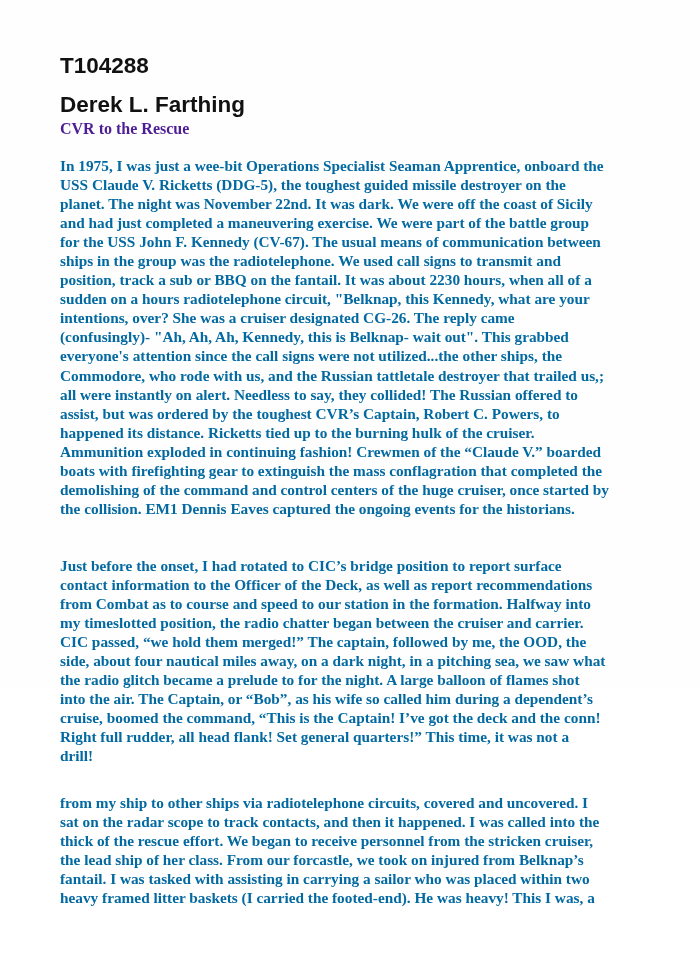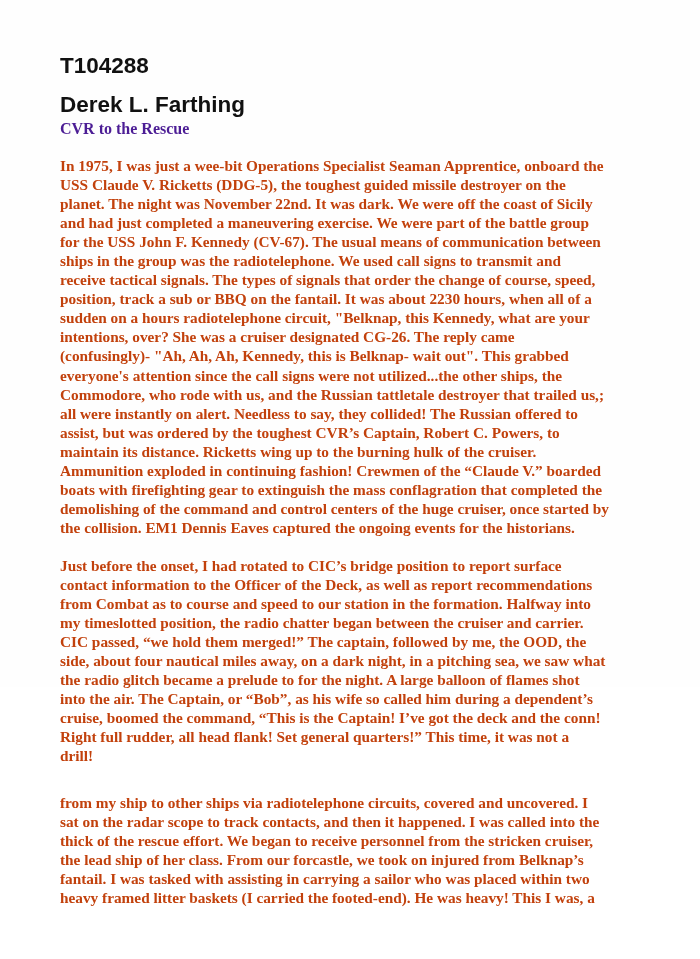--- a/index.html
+++ b/index.html
@@ -2,51 +2,50 @@
 <html><head>
 <meta charset="utf-8">
 <style>
   html, body { margin: 0; padding: 0; background: #ffffff; }
   body { width: 700px; height: 959px; overflow: hidden; position: relative; }
   .page { position: absolute; left: 0; top: 0; width: 700px; height: 687px; background: #fefefe; }
   .hdr { position: absolute; left: 60px; font-family: "Liberation Sans", sans-serif; font-weight: bold; font-size: 22.5px; color: #111; line-height: 27px; }
   #doc-id { top: 52px; }
   #author { top: 79px; margin-top: 12px; }
   .subtitle { position: absolute; left: 60px; top: 120px; font-family: "Liberation Serif", serif; font-weight: bold; font-size: 16px; color: #4c1d95; }
-  .body { position: absolute; left: 60px; width: 600px; font-family: "Liberation Serif", serif; font-weight: bold; font-size: 15.3px; line-height: 19.05px; color: #c2410c; }
+  .body { position: absolute; left: 60px; width: 600px; font-family: "Liberation Serif", serif; font-weight: bold; font-size: 15.3px; line-height: 19.05px; color: #0369a1; }
   .line { white-space: nowrap; display: block; height: 19.05px; }
   #para-1 { top: 156px; }
   #para-2 { top: 544px; margin-top: 12px; }
   #para-3 { top: 793px; }
 </style>
 </head>
 <body>
 
 <div class="page">
   <div class="hdr" id="doc-id">T104288</div>
   <div class="hdr" id="author">Derek L. Farthing</div>
   <div class="subtitle">CVR to the Rescue</div>
 
   <div class="body" id="para-1">
       <span class="line">In 1975, I was just a wee-bit Operations Specialist Seaman Apprentice, onboard the</span>
       <span class="line">USS Claude V. Ricketts (DDG-5), the toughest guided missile destroyer on the</span>
       <span class="line">planet. The night was November 22nd.  It was dark.  We were off the coast of Sicily</span>
       <span class="line">and had just completed a maneuvering exercise.  We were part of the battle group</span>
       <span class="line">for the USS John F. Kennedy (CV-67). The usual means of communication between</span>
       <span class="line">ships in the group was the radiotelephone. We used call signs to transmit and</span>
-      <span class="line">receive tactical signals.  The types of signals that order the change of course, speed,</span>
       <span class="line">position, track a sub or BBQ on the fantail.  It was about 2230 hours, when all of a</span>
       <span class="line">sudden on a hours radiotelephone circuit, "Belknap, this Kennedy, what are your</span>
       <span class="line">intentions, over?  She was a cruiser designated CG-26.  The reply came</span>
       <span class="line">(confusingly)- "Ah, Ah, Ah, Kennedy, this is Belknap- wait out". This grabbed</span>
       <span class="line">everyone's attention since the call signs were not utilized...the other ships, the</span>
       <span class="line">Commodore, who rode with us, and the Russian tattletale destroyer that trailed us,;</span>
       <span class="line">all were instantly on alert.  Needless to say, they collided!  The Russian offered to</span>
       <span class="line">assist, but was ordered by the toughest CVR’s Captain, Robert C. Powers, to</span>
-      <span class="line">maintain its distance.   Ricketts wing up to the burning hulk of the cruiser.</span>
+      <span class="line">happened its distance.   Ricketts tied up to the burning hulk of the cruiser.</span>
       <span class="line">Ammunition exploded in continuing fashion!  Crewmen of the “Claude V.” boarded</span>
       <span class="line">boats with firefighting gear to extinguish the mass conflagration that completed the</span>
       <span class="line">demolishing of the command and control centers of the huge cruiser, once started by</span>
       <span class="line">the collision.  EM1 Dennis Eaves captured the ongoing events for the historians.</span>
     </div>
   <div class="body" id="para-2">
       <span class="line">Just before the onset, I had rotated to CIC’s bridge position to report surface</span>
       <span class="line">contact information to the Officer of the Deck, as well as report recommendations</span>
       <span class="line">from Combat as to course and speed to our station in the formation.  Halfway into</span>
       <span class="line">my timeslotted position, the radio chatter began between the cruiser and carrier.</span>

